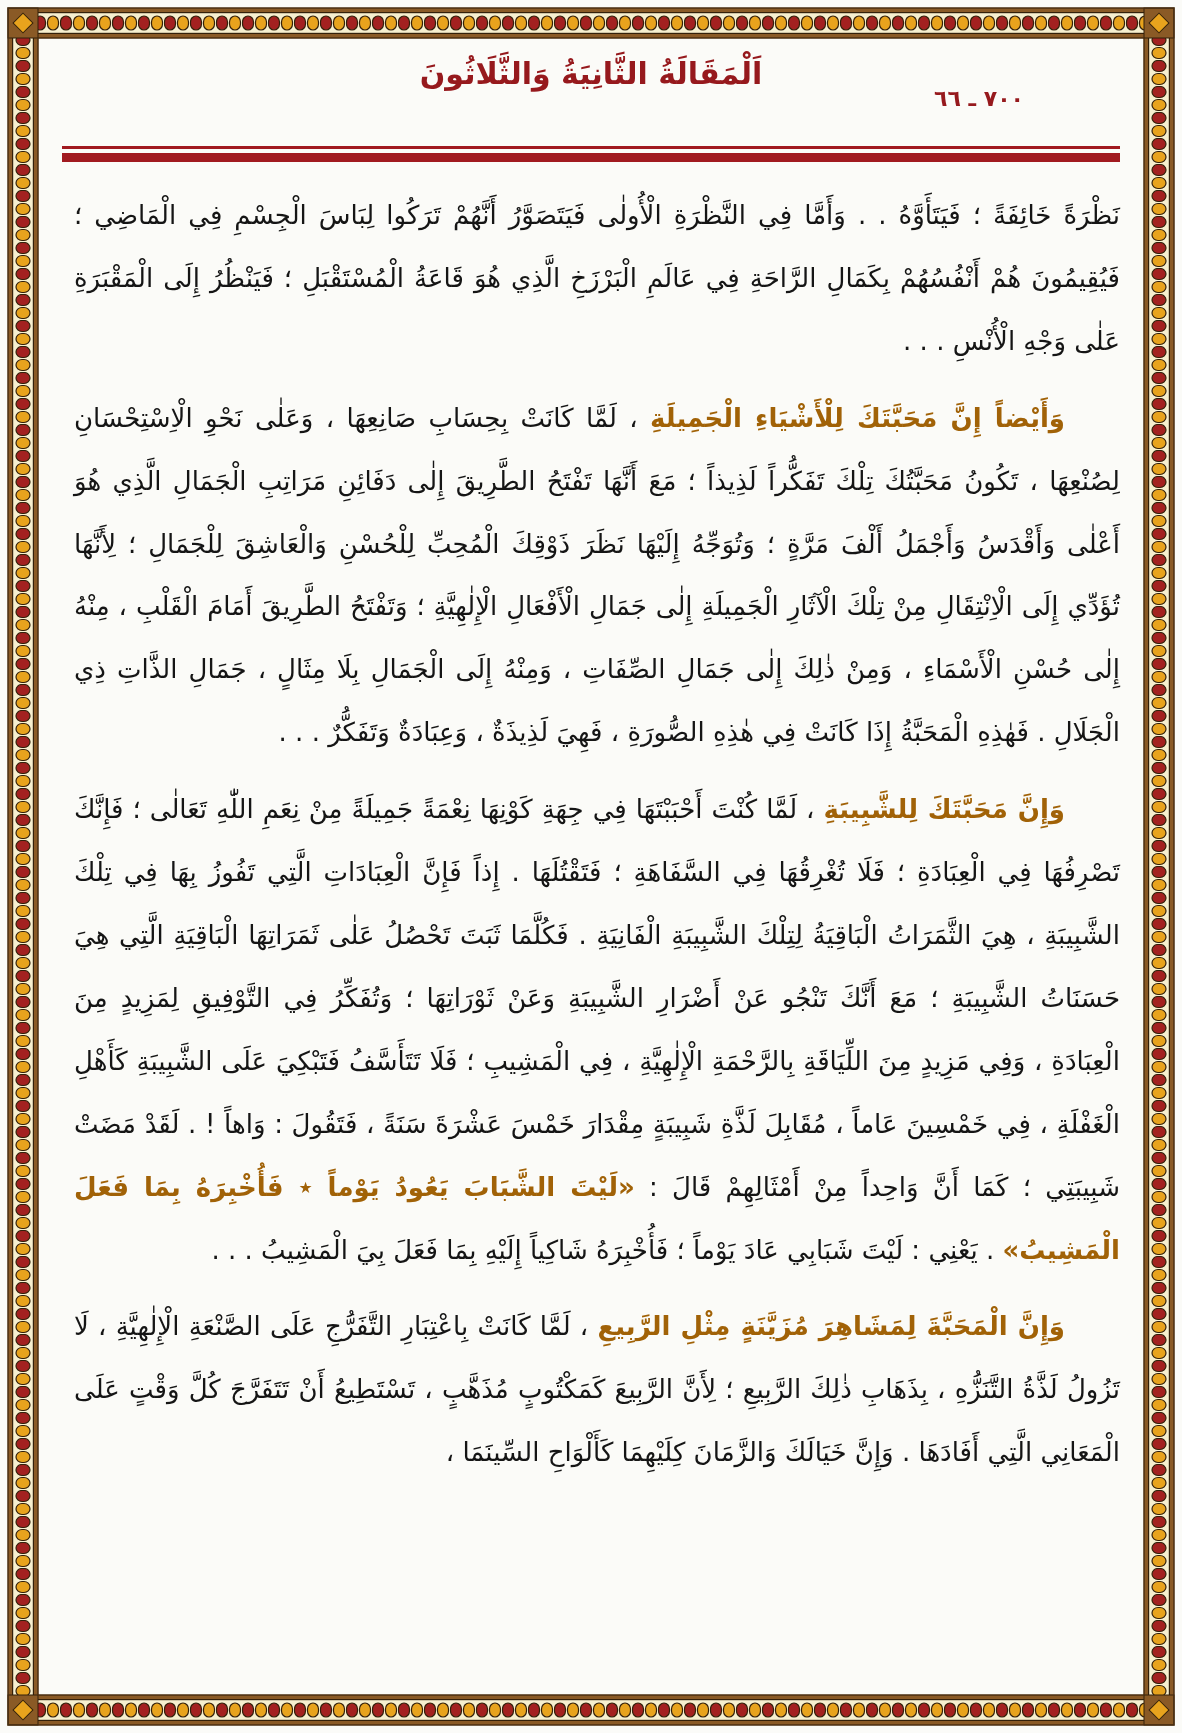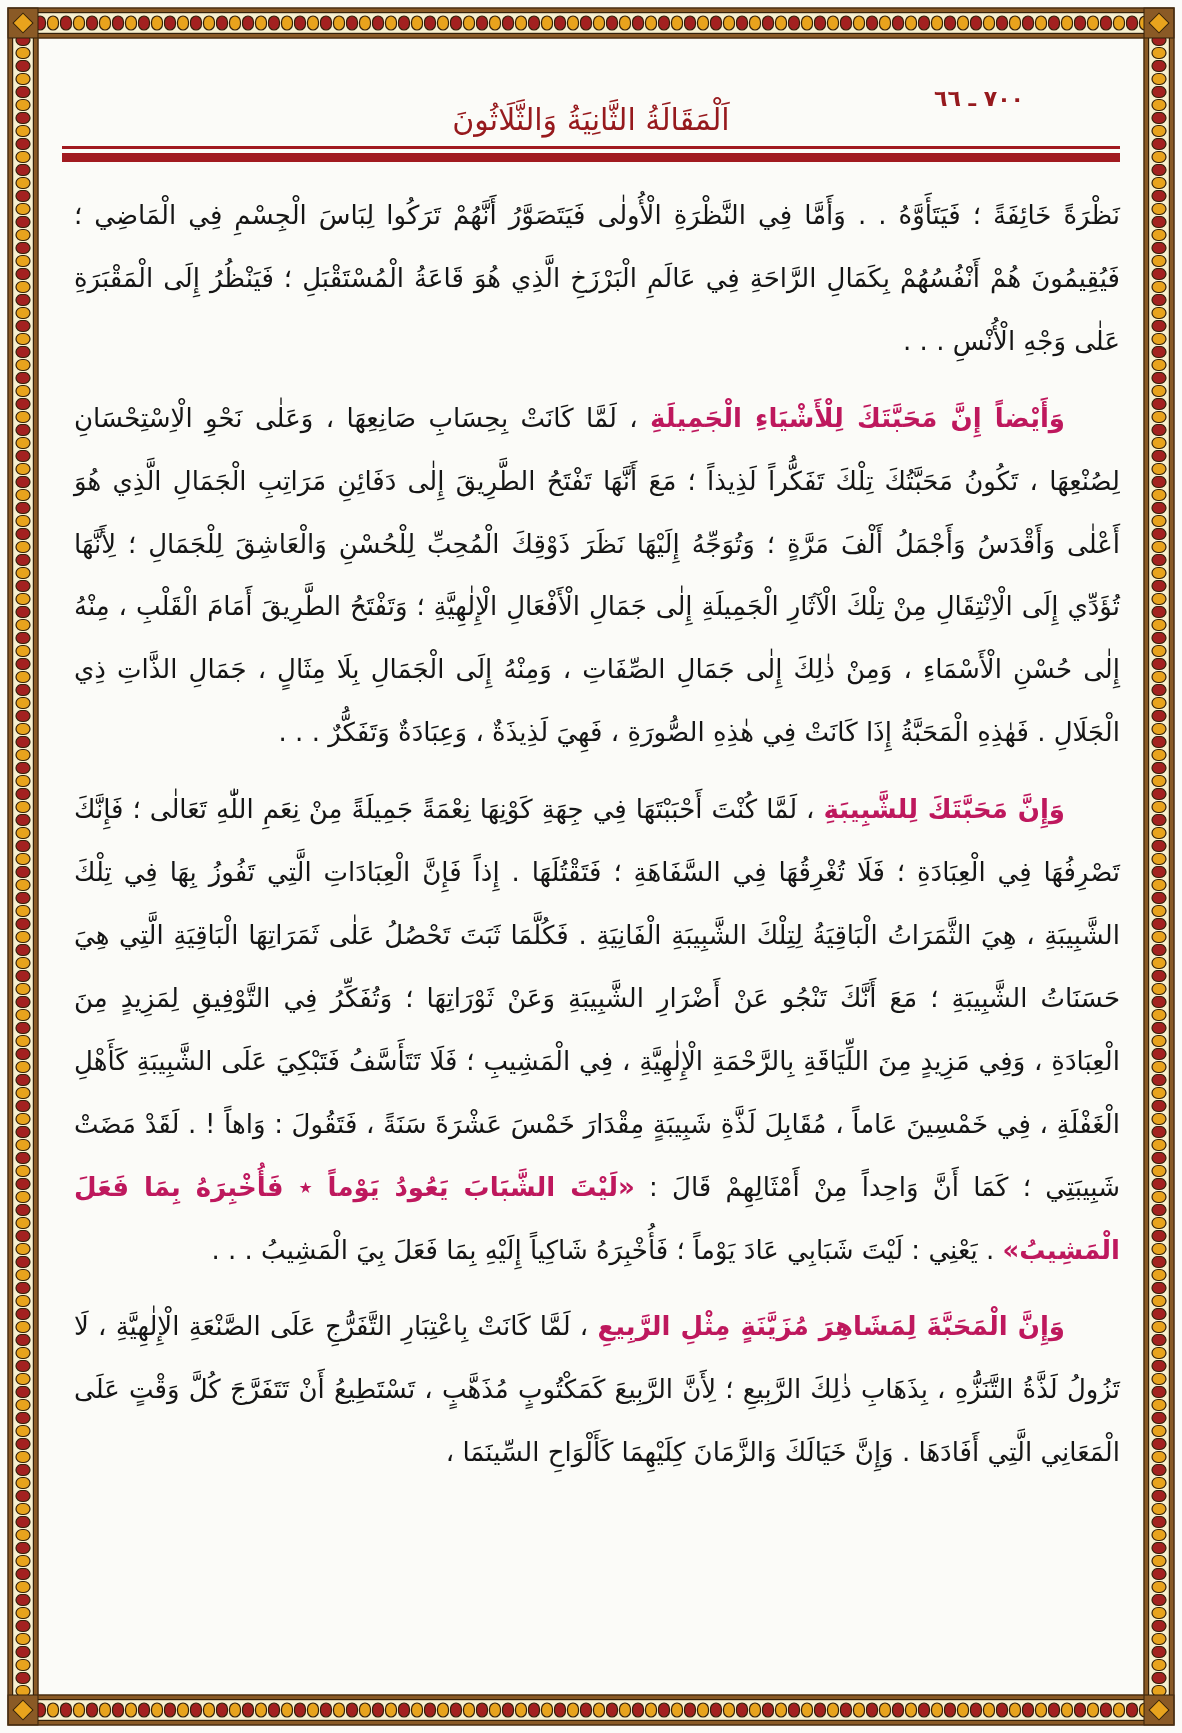--- a/index.html
+++ b/index.html
@@ -12,23 +12,23 @@
     font-family:"DejaVu Sans", sans-serif;
   }
   svg.frame{position:absolute;inset:0;display:block;}
   .content{
     position:absolute;
     top:38px;left:62px;right:62px;bottom:42px;
     direction:rtl;
   }
   .header{position:relative;height:96px;}
   .title{
-    margin:0;padding-top:64px;
+    margin:0;padding-top:18px;
     text-align:center;
-    font-size:30px;font-weight:normal;
+    font-size:30px;font-weight:bold;
     color:#96191d;
     letter-spacing:0.5px;
   }
   .page-numbers{
     position:absolute;
     top:48px;right:96px;
     font-size:22px;font-weight:bold;
     color:#96191d;
     white-space:nowrap;
   }
@@ -37,21 +37,21 @@
   .rule-thick{height:9px;margin-top:4px;background:#a11a20;}
   .text-body{
     margin-top:22px;
     font-size:26px;
     line-height:2.42;
     color:#151515;
     text-align:justify;
   }
   .para{margin:0 0 14px 12px;text-indent:55px;}
   .para.no-indent{text-indent:0;}
-  .red{color:#be185d;font-weight:bold;}
+  .red{color:#a16207;font-weight:bold;}
 </style>
 </head>
 <body>
 
 <div class="page">
 
   <svg class="frame" width="1182" height="1733" viewBox="0 0 1182 1733" xmlns="http://www.w3.org/2000/svg">
     <defs>
       <pattern id="chainH" width="26" height="30" patternUnits="userSpaceOnUse">
         <rect width="26" height="30" fill="#8a5a26"></rect>

